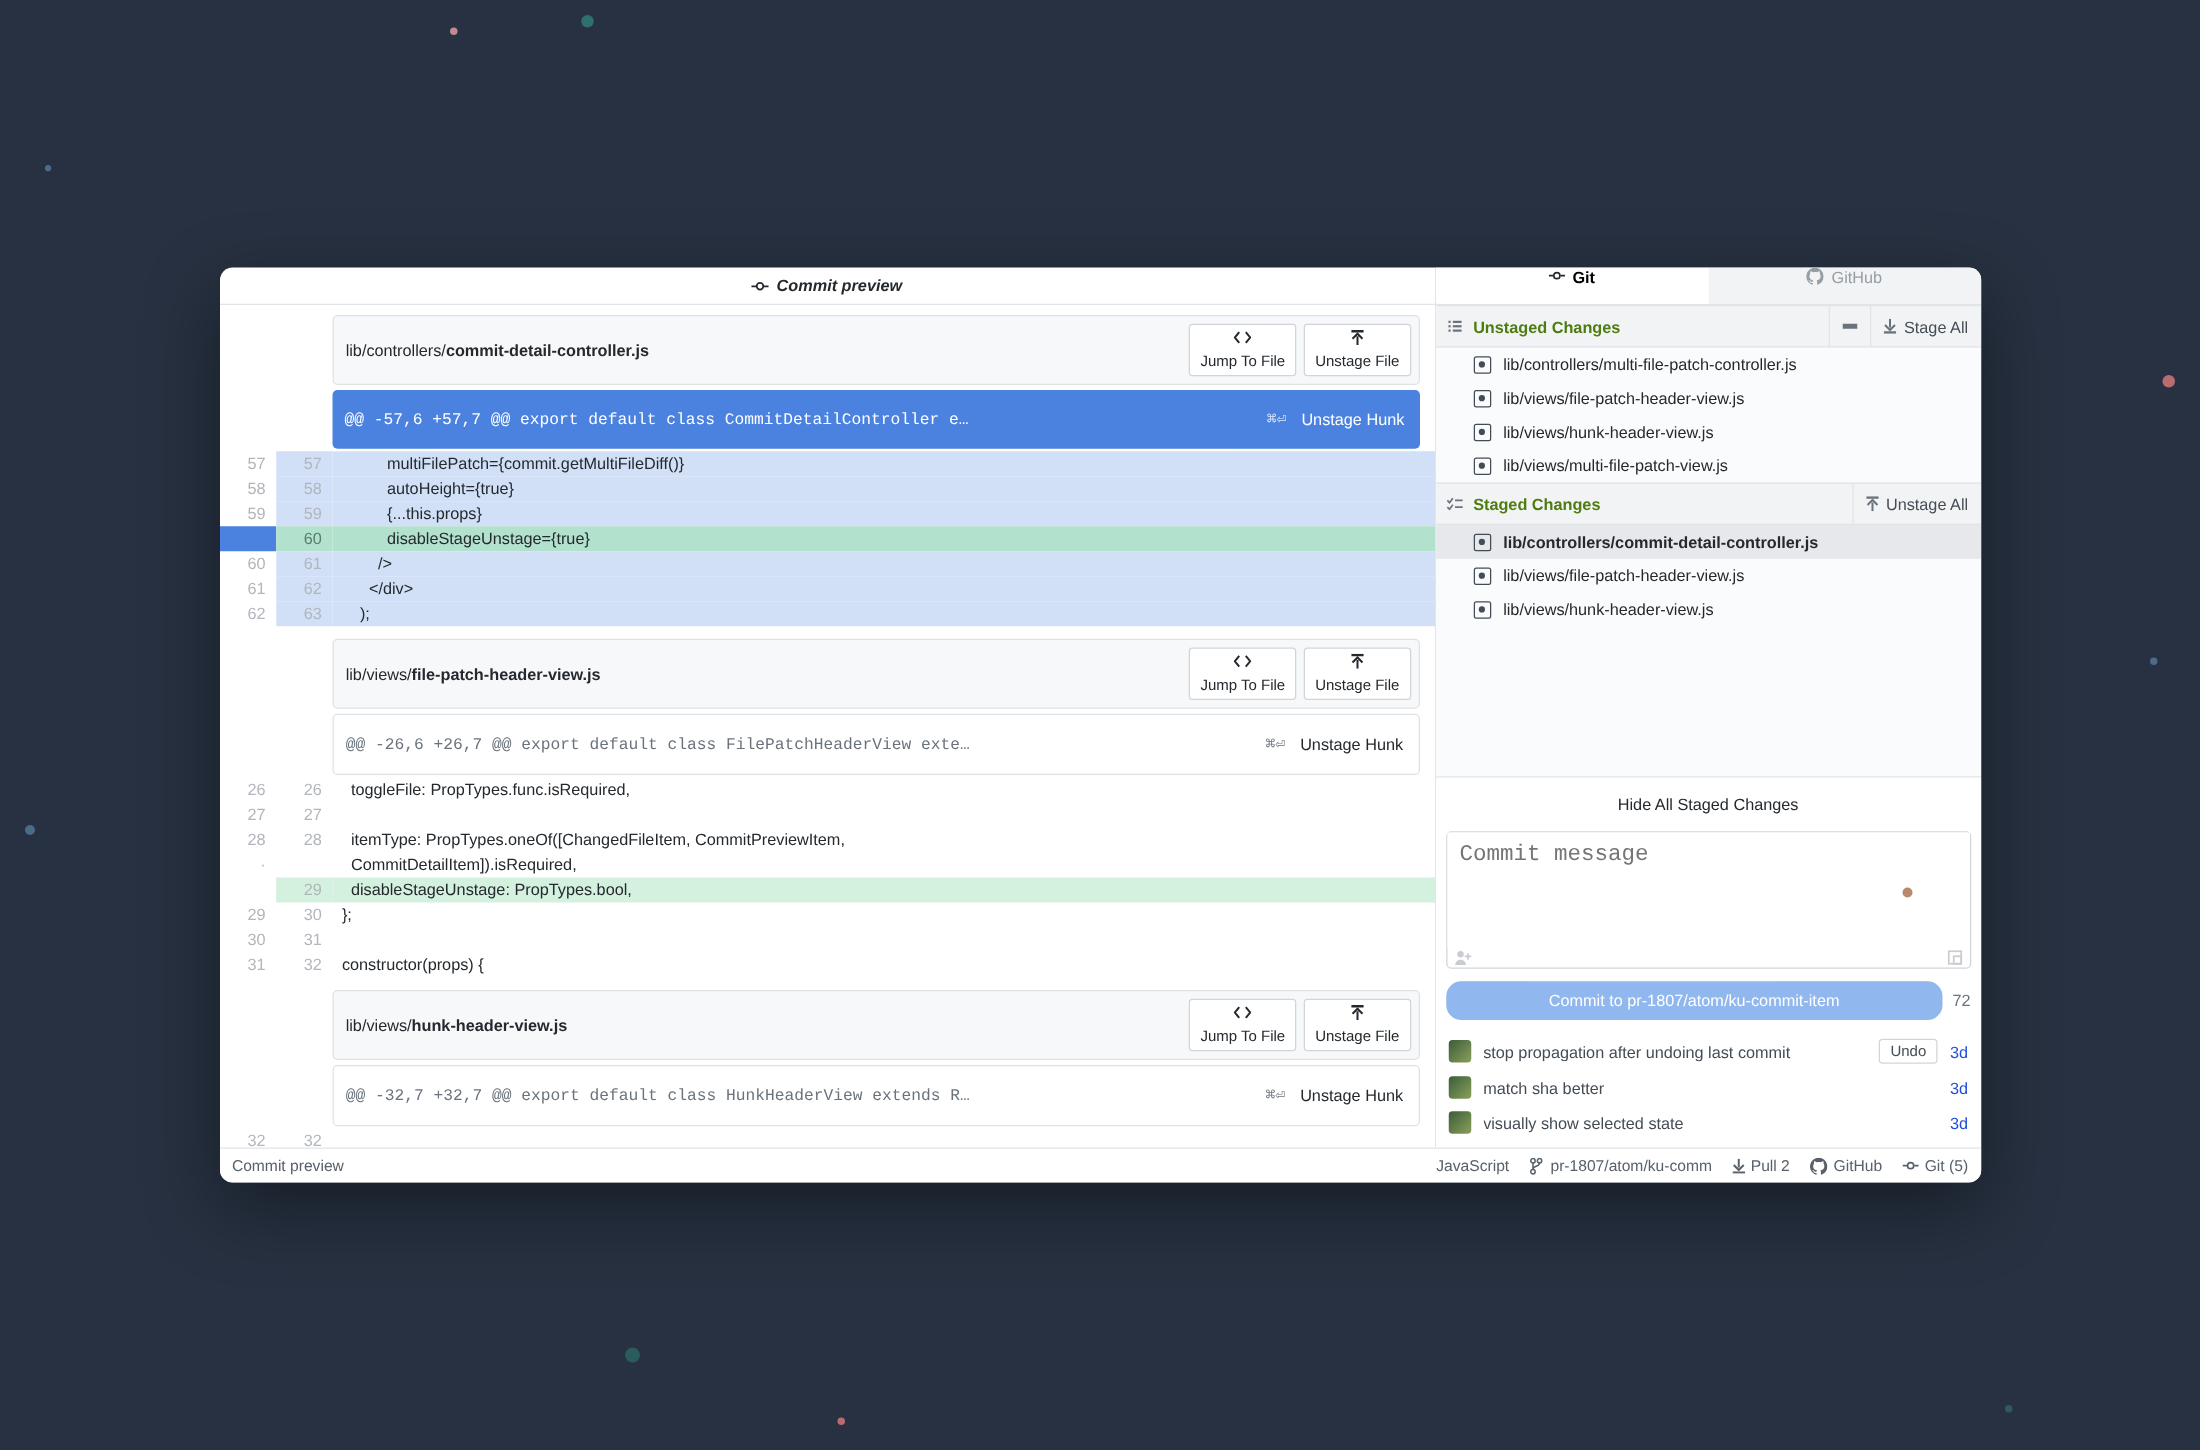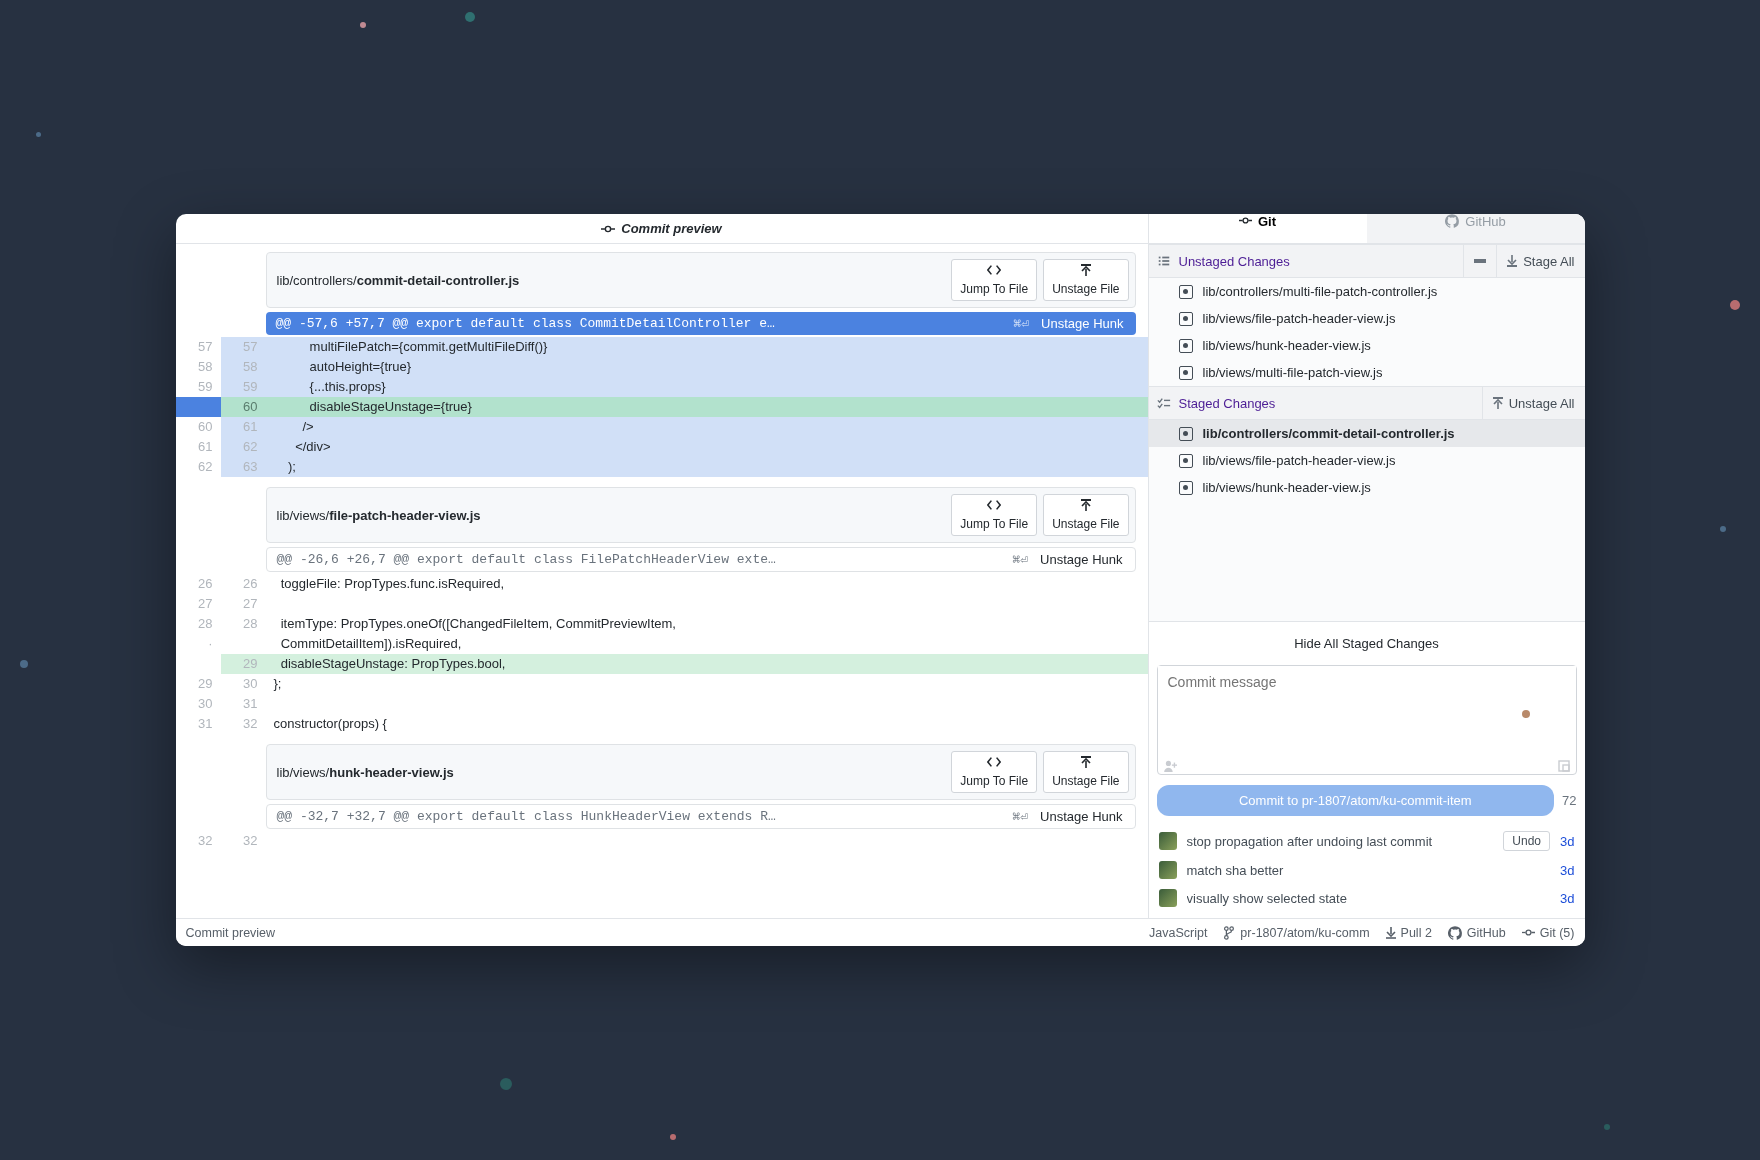--- a/index.html
+++ b/index.html
@@ -88,21 +88,21 @@
     margin: 4px 12px 0 90px;
     display: flex;
     align-items: center;
     font-family: "SFMono-Regular", Consolas, "Liberation Mono", Menlo, monospace;
     font-size: 13px;
     border-radius: 4px;
     overflow: hidden;
   }
   .hunk-header.active { background: #4b82e0; color: #fff; }
   .hunk-header.plain { background: #fff; border: 1px solid #dfe2e5; color: #6a737d; }
-  .hunk-text { flex: 1; padding: 4px 10px; white-space: nowrap; overflow: hidden; text-overflow: ellipsis; }
+  .hunk-text { flex: 1; padding: 16px 10px; white-space: nowrap; overflow: hidden; text-overflow: ellipsis; }
   .hunk-actions { display: flex; align-items: center; gap: 12px; padding: 0 12px; }
   .hunk-header.plain .hunk-unstage { color: #24292e; }
   .hunk-header.active .kbd { color: #dce7f9; }
   .hunk-unstage { font-family: -apple-system, BlinkMacSystemFont, "Segoe UI", Helvetica, Arial, sans-serif; font-size: 13px; cursor: pointer; }
 
   .code-lines { padding-top: 2px; }
   .row {
     display: flex;
     font-family: Liberation Sans, sans-serif;
     font-size: 13px;
@@ -160,21 +160,21 @@
   .section-head {
     display: flex;
     align-items: center;
     background: #f2f3f5;
     border-top: 1px solid #e1e4e8;
     border-bottom: 1px solid #e1e4e8;
     height: 34px;
     font-size: 13px;
   }
   .section-head .sh-icon { width: 30px; display:flex; align-items:center; justify-content:center; color:#6a737d;}
-  .section-head .sh-title { flex:1; font-weight:400; color:#4c1d95; }
+  .section-head .sh-title { flex:1; font-weight:700; color:#4d7c0f; }
   .section-head .sh-btn {
     border-left: 1px solid #e1e4e8;
     height: 100%;
     padding: 0 10px;
     display: flex; align-items: center; gap: 6px;
     color: #444d56; cursor: pointer;
   }
 
   .file-list { font-size: 13px; }
   .file-item {
@@ -212,22 +212,22 @@
     display: flex;
     flex-direction: column;
     height: 110px;
   }
   .commit-box textarea {
     flex: 1;
     border: none;
     resize: none;
     outline: none;
     padding: 8px 10px;
-    font-family: Liberation Sans, sans-serif;
-    font-size: 14px;
+    font-family: Liberation Mono, monospace;
+    font-size: 18px;
     color: #8b5cf6;
   }
   .commit-box .cb-footer {
     display: flex; justify-content: space-between; padding: 2px 6px;
     color: #c9ccd1;
   }
   .commit-row { display:flex; align-items:center; gap:8px; padding: 6px 8px 10px 8px;}
   .commit-btn {
     flex:1; background:#90b7ee; color:#fff; border:none; border-radius:12px;
     padding:8px 0; font-size:13px; cursor:pointer;

